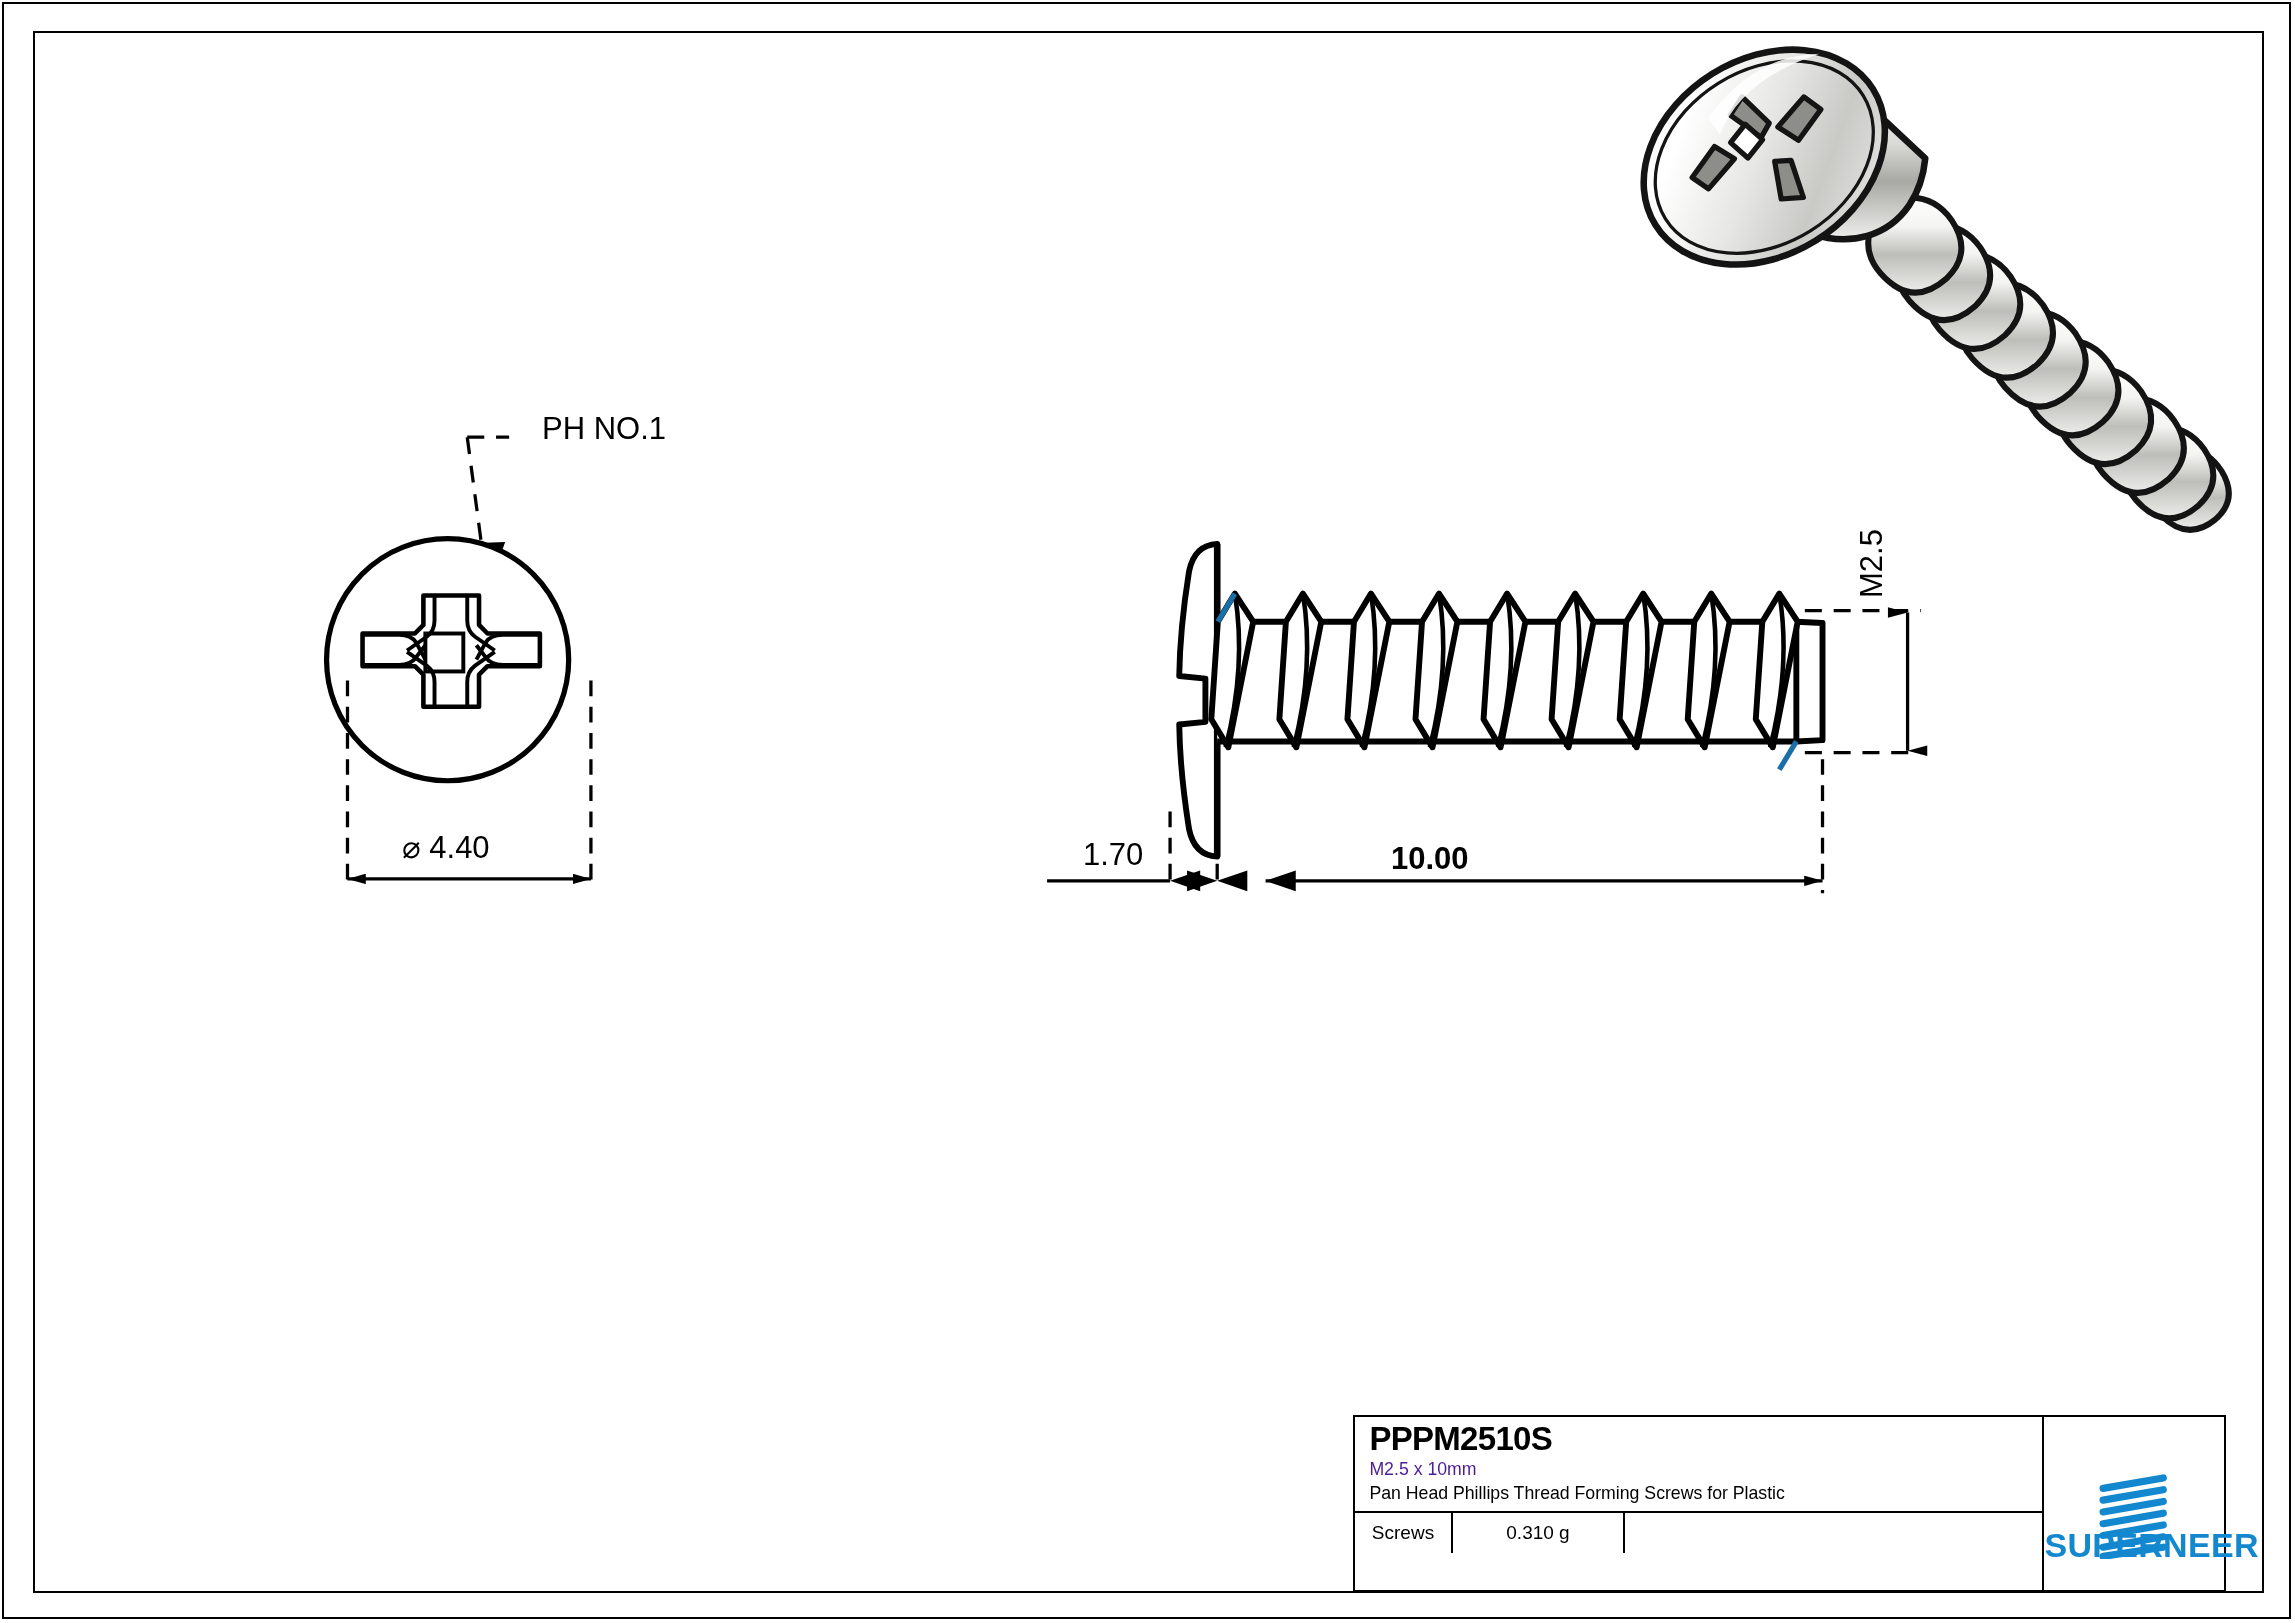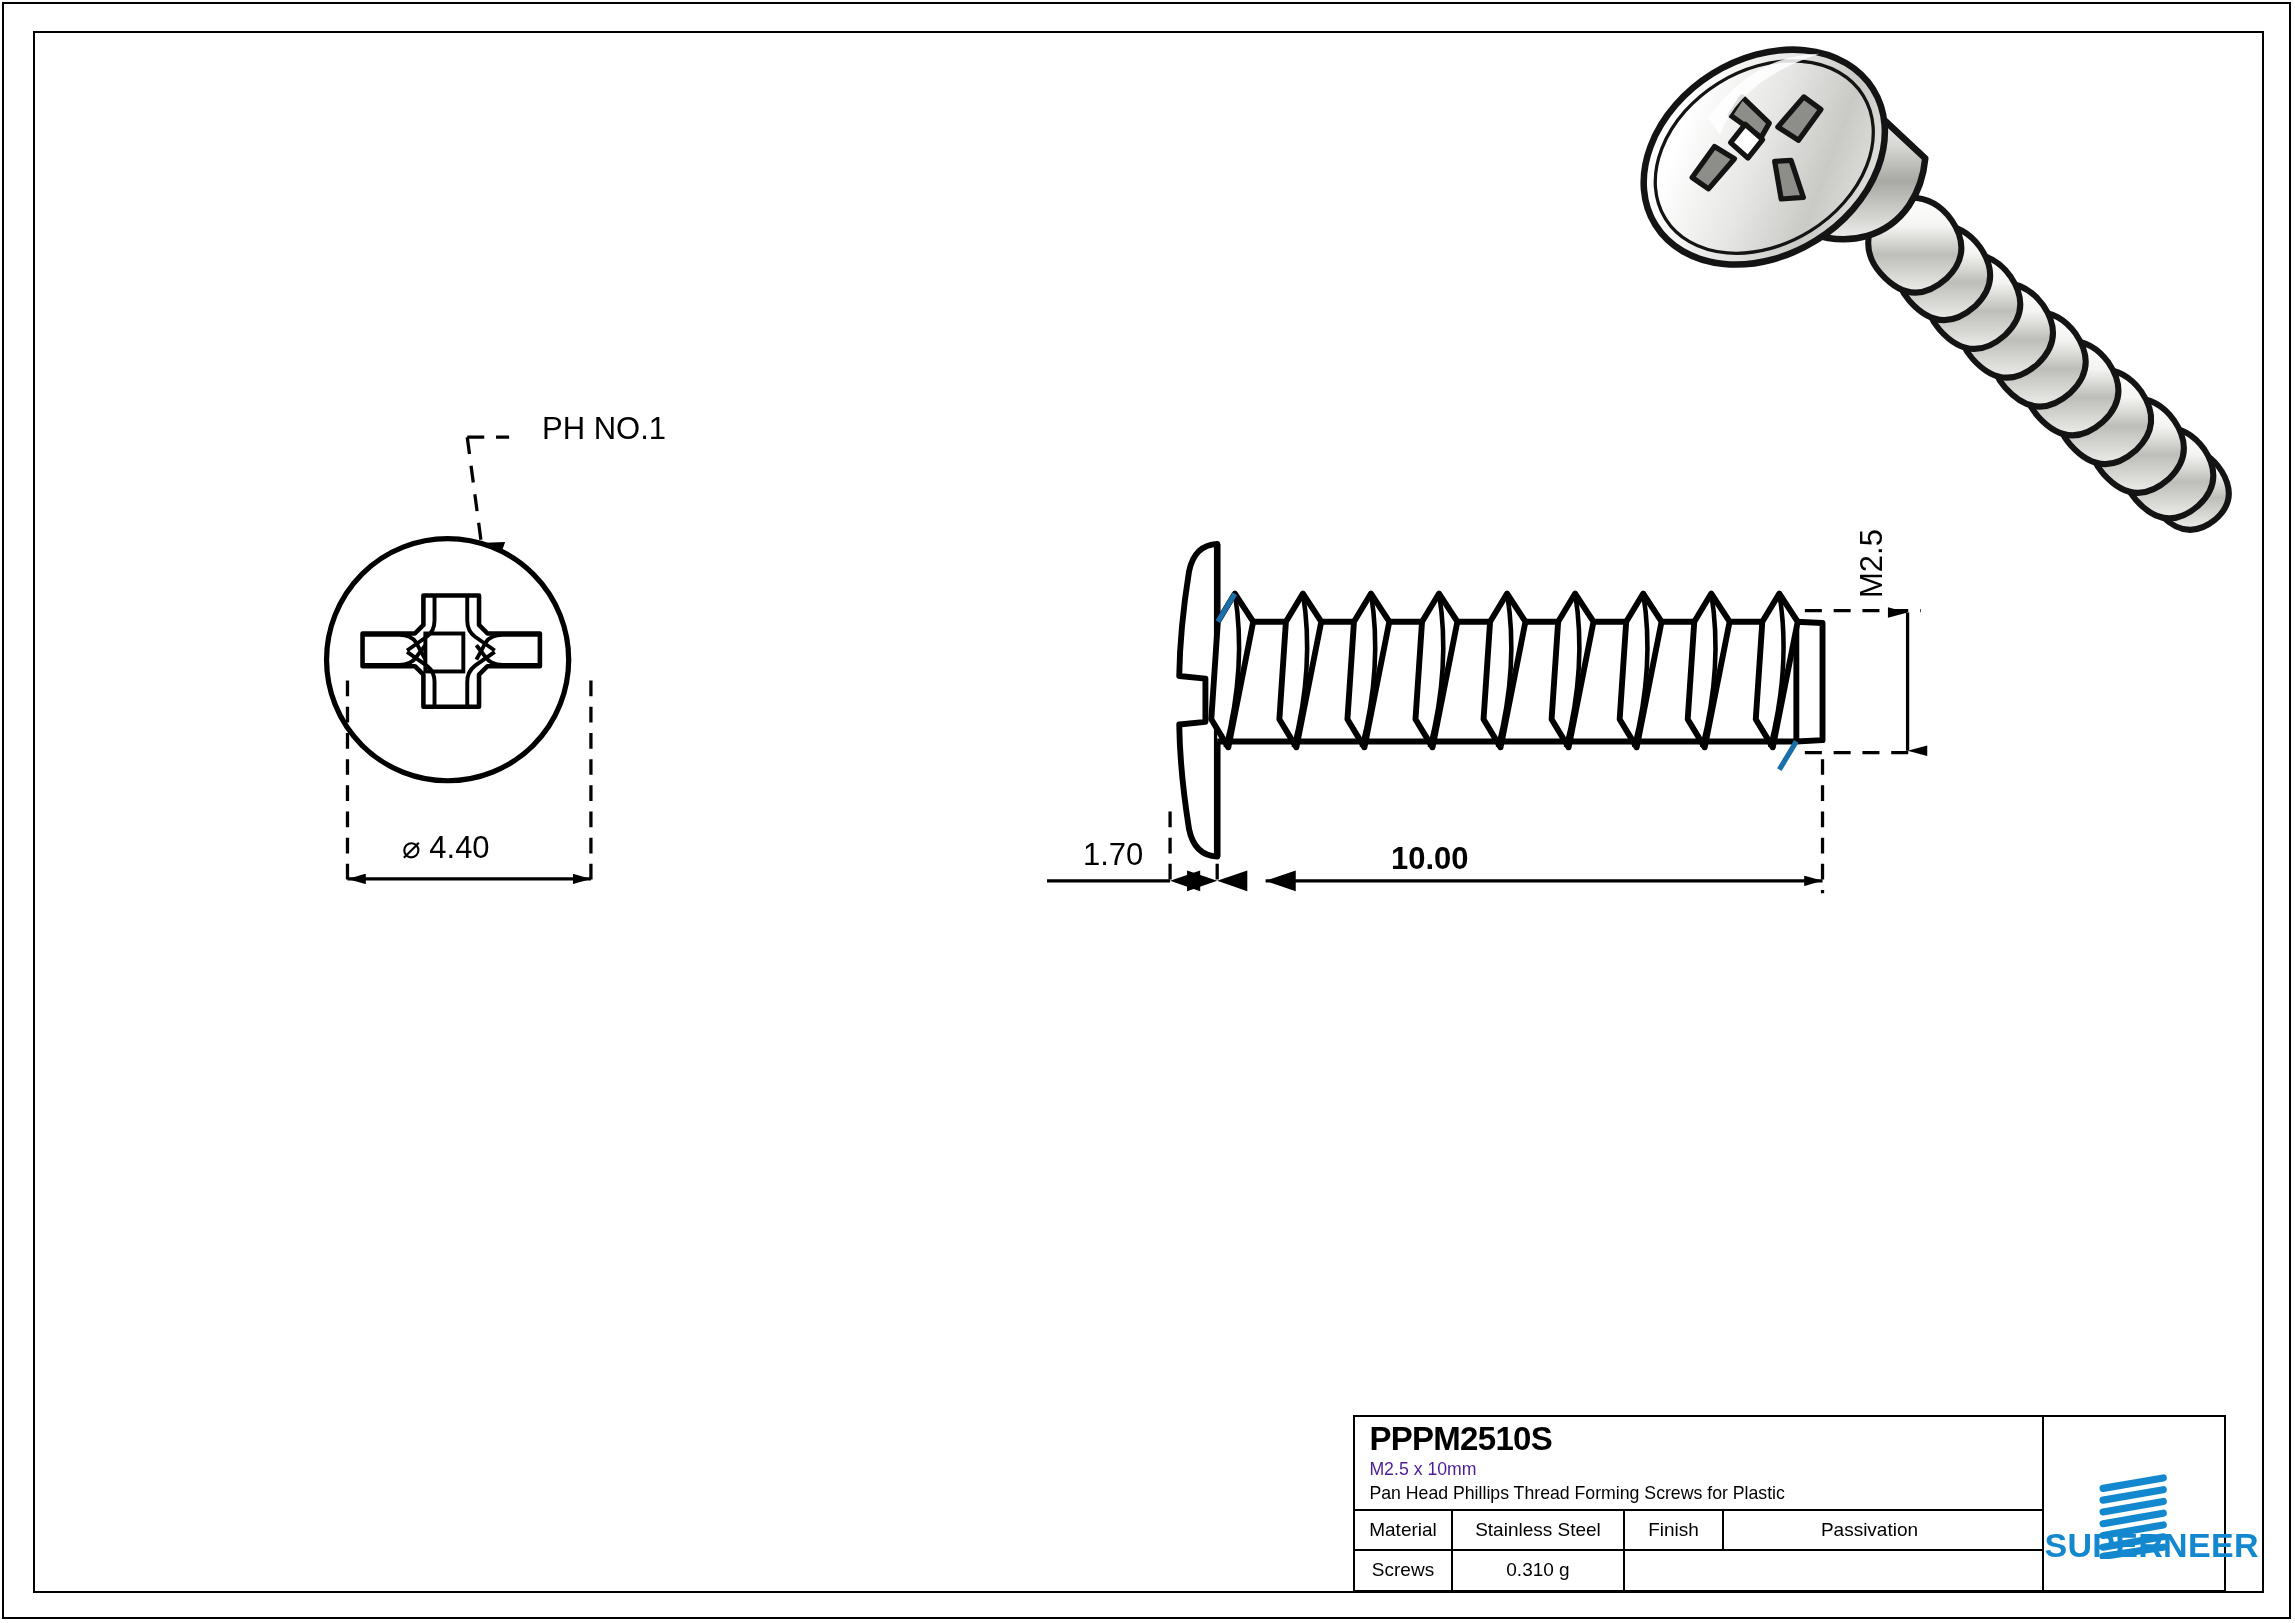--- a/index.html
+++ b/index.html
@@ -378,26 +378,20 @@
   <div class="dim-text dim-1000">10.00</div>
   <div class="dim-text dim-m25">M2.5</div>
 
 
   <div class="title-block">
     <div class="tb-left">
       <div class="tb-info">
         <div class="part-number">PPPM2510S</div>
         <div class="part-size">M2.5 x 10mm</div>
         <div class="part-desc">Pan Head Phillips Thread Forming Screws for Plastic</div>
-      </div>
-      <div class="tb-row row1">
-        <div class="tb-cell c-material-label">Material</div>
-        <div class="tb-cell c-material-value">Stainless Steel</div>
-        <div class="tb-cell c-finish-label">Finish</div>
-        <div class="tb-cell c-finish-value last">Passivation</div>
       </div>
       <div class="tb-row row2">
         <div class="tb-cell c-weight-label">Screws</div>
         <div class="tb-cell c-weight-value">0.310 g</div>
       </div>
     </div>
     <div class="tb-right">
       <svg class="logo-mark" viewBox="0 0 120 130">
         <g stroke="#1388ce" stroke-width="11" stroke-linecap="round">
           <line x1="12" y1="22" x2="104" y2="6"></line>

